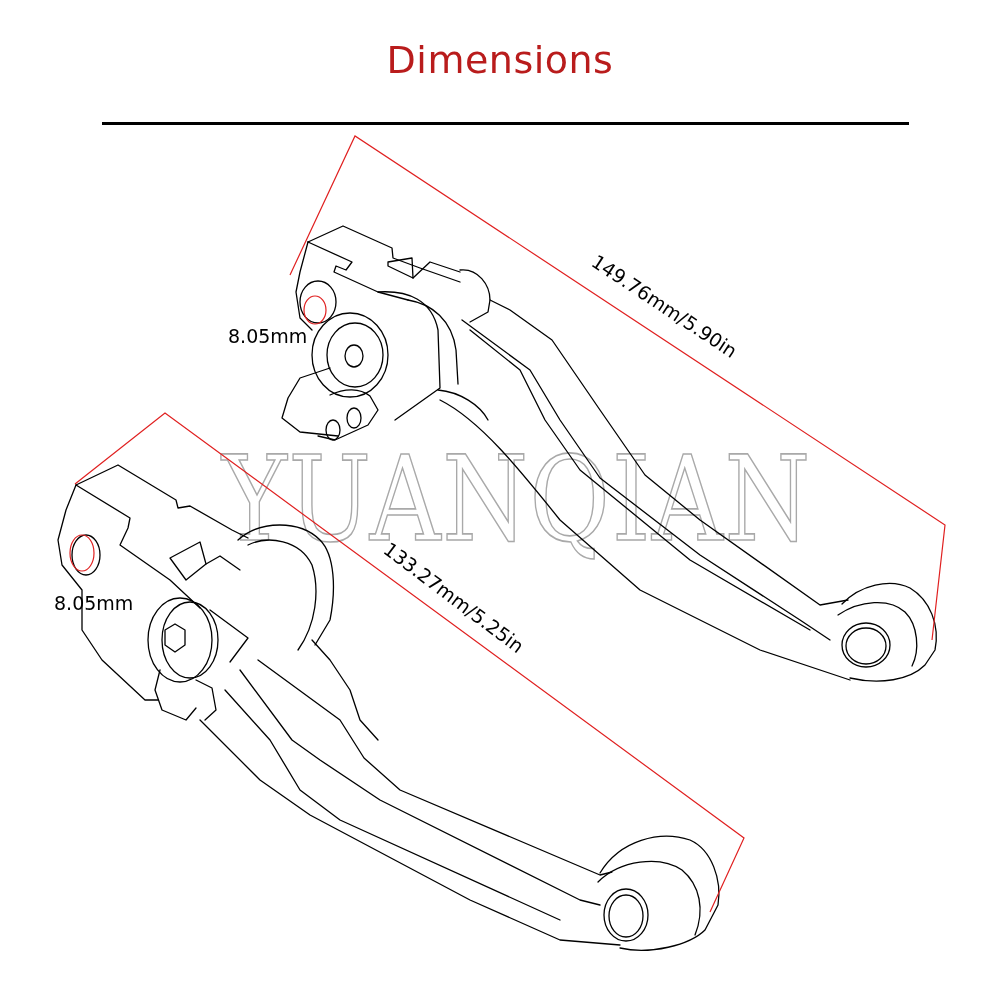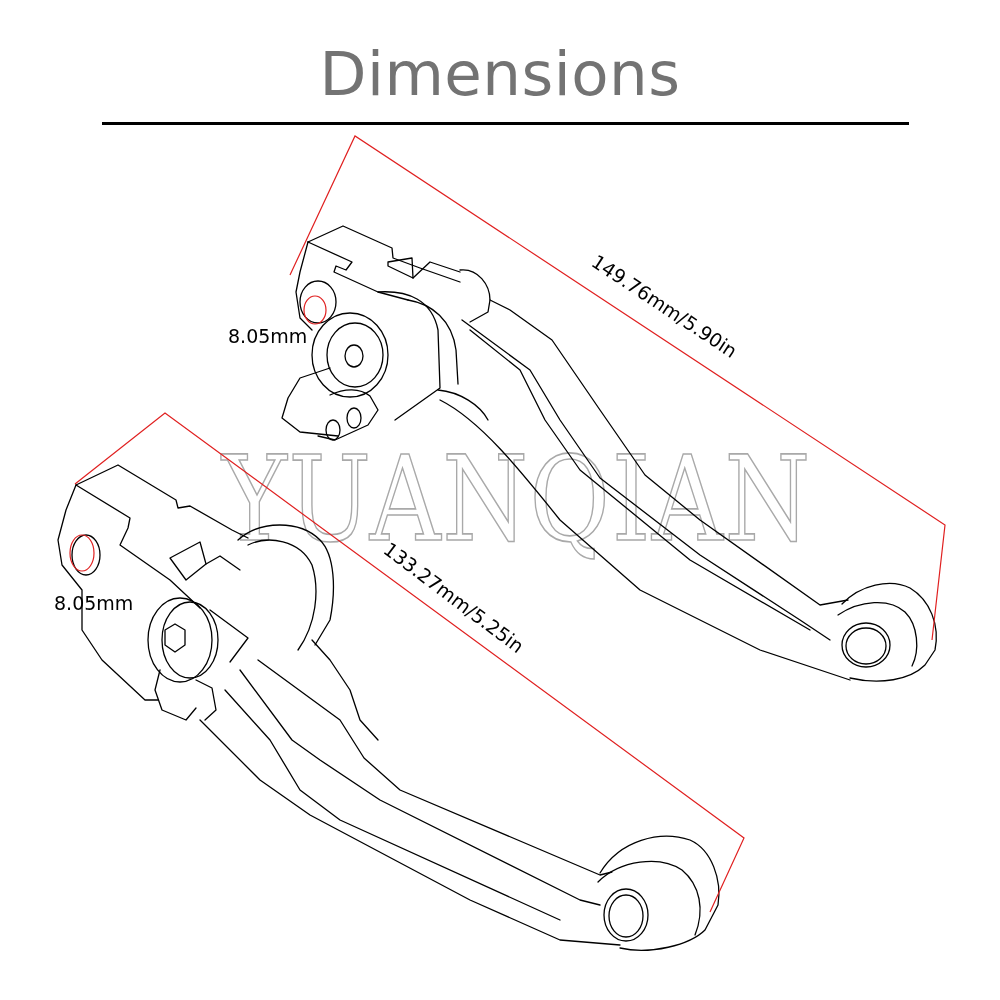--- a/index.html
+++ b/index.html
@@ -1,19 +1,19 @@
 <!DOCTYPE html>
 <html><head>
 <meta charset="utf-8">
 <style>
   html, body { margin: 0; padding: 0; background: #ffffff; }
   body { width: 1000px; height: 1000px; position: relative; overflow: hidden; font-family: "DejaVu Sans", sans-serif; }
   .title {
     position: absolute; left: 0; top: 38px; width: 1000px; text-align: center;
-    font-family: "DejaVu Sans", sans-serif; font-size: 61px; color: #737373; letter-spacing: 0.5px;
+    font-family: "DejaVu Sans", sans-serif; font-size: 38px; color: #b91c1c; letter-spacing: 0.5px;
   }
   .title-rule { position: absolute; left: 102px; top: 122px; width: 807px; height: 3px; background: #000; }
   svg.drawing { position: absolute; left: 0; top: 0; }
   .lbl { font-family: "DejaVu Sans", sans-serif; font-size: 19px; fill: #000; }
   .wm { font-family: "DejaVu Serif", serif; font-size: 118px; fill: none; stroke: #a9a9a9; stroke-width: 1.6; letter-spacing: 2px; }
   .ln { fill: none; stroke: #000; stroke-width: 1.3; stroke-linejoin: round; stroke-linecap: round; }
   .dim { fill: none; stroke: #e02020; stroke-width: 1.2; }
 </style>
 </head>
 <body>

